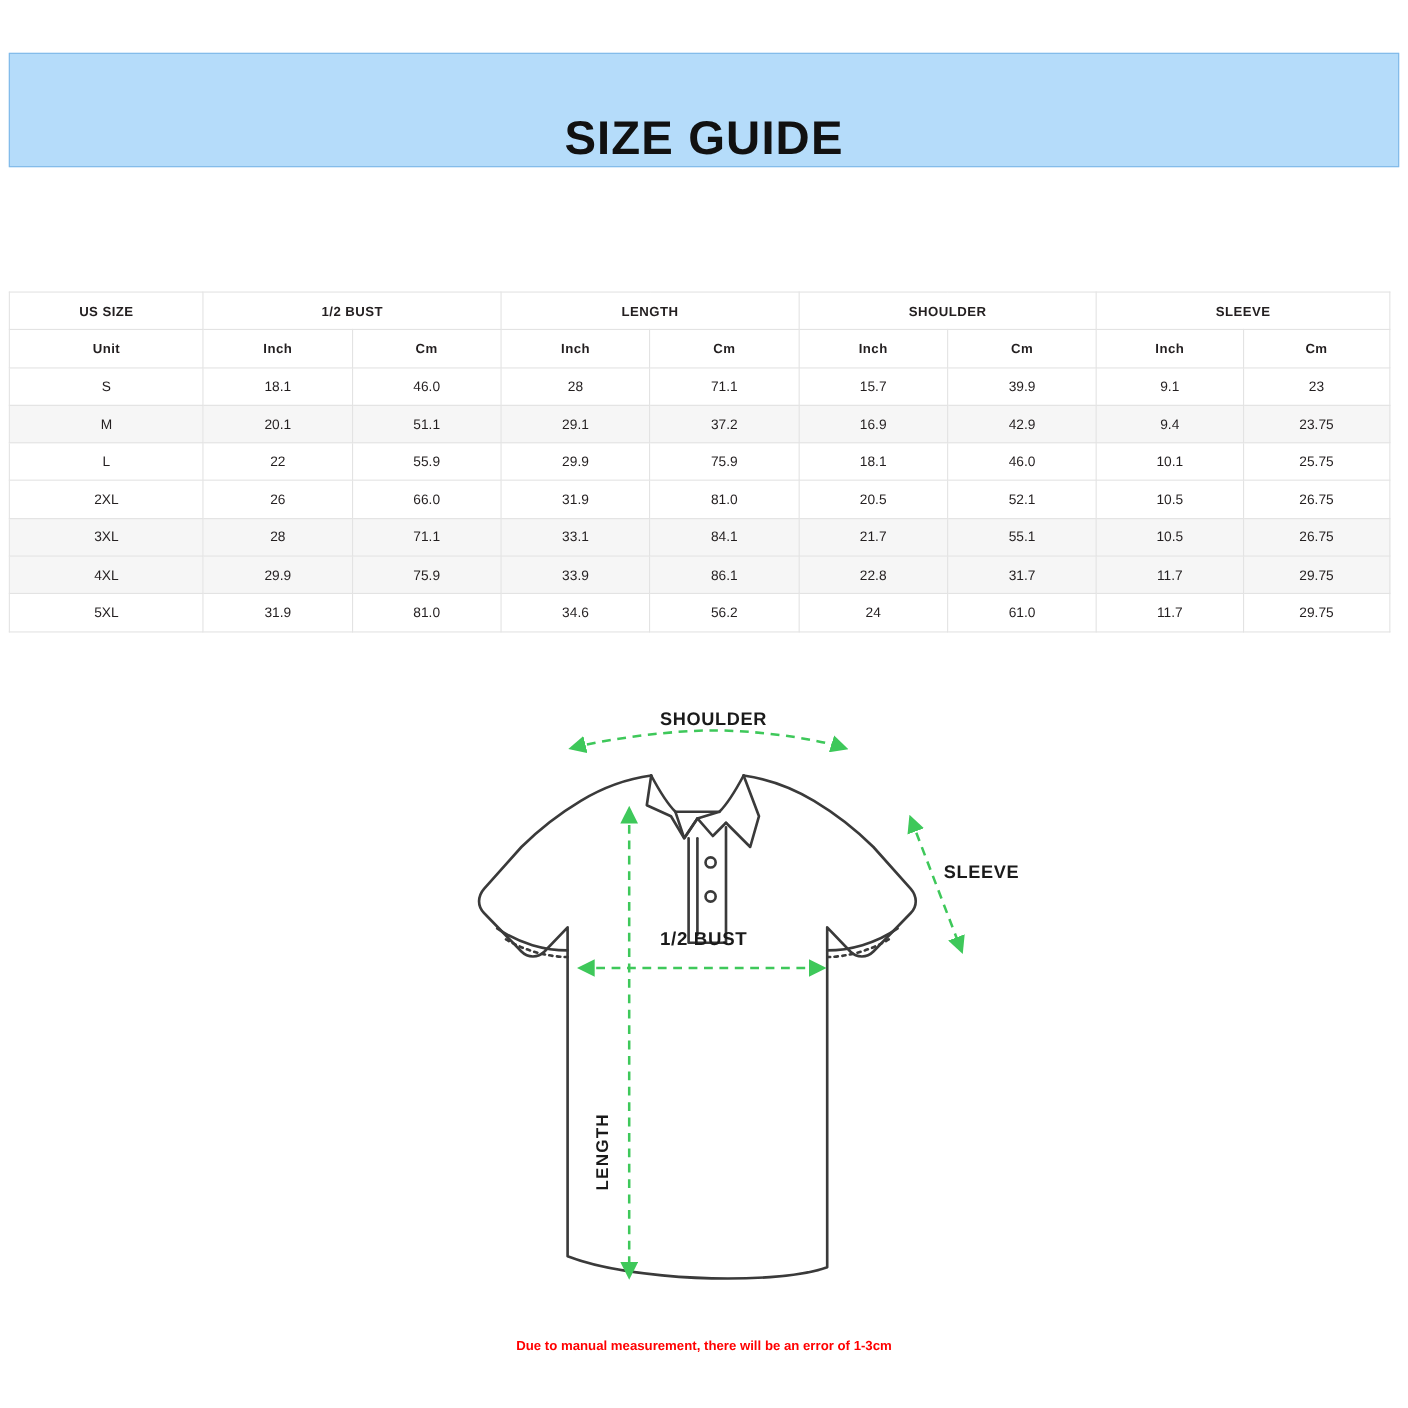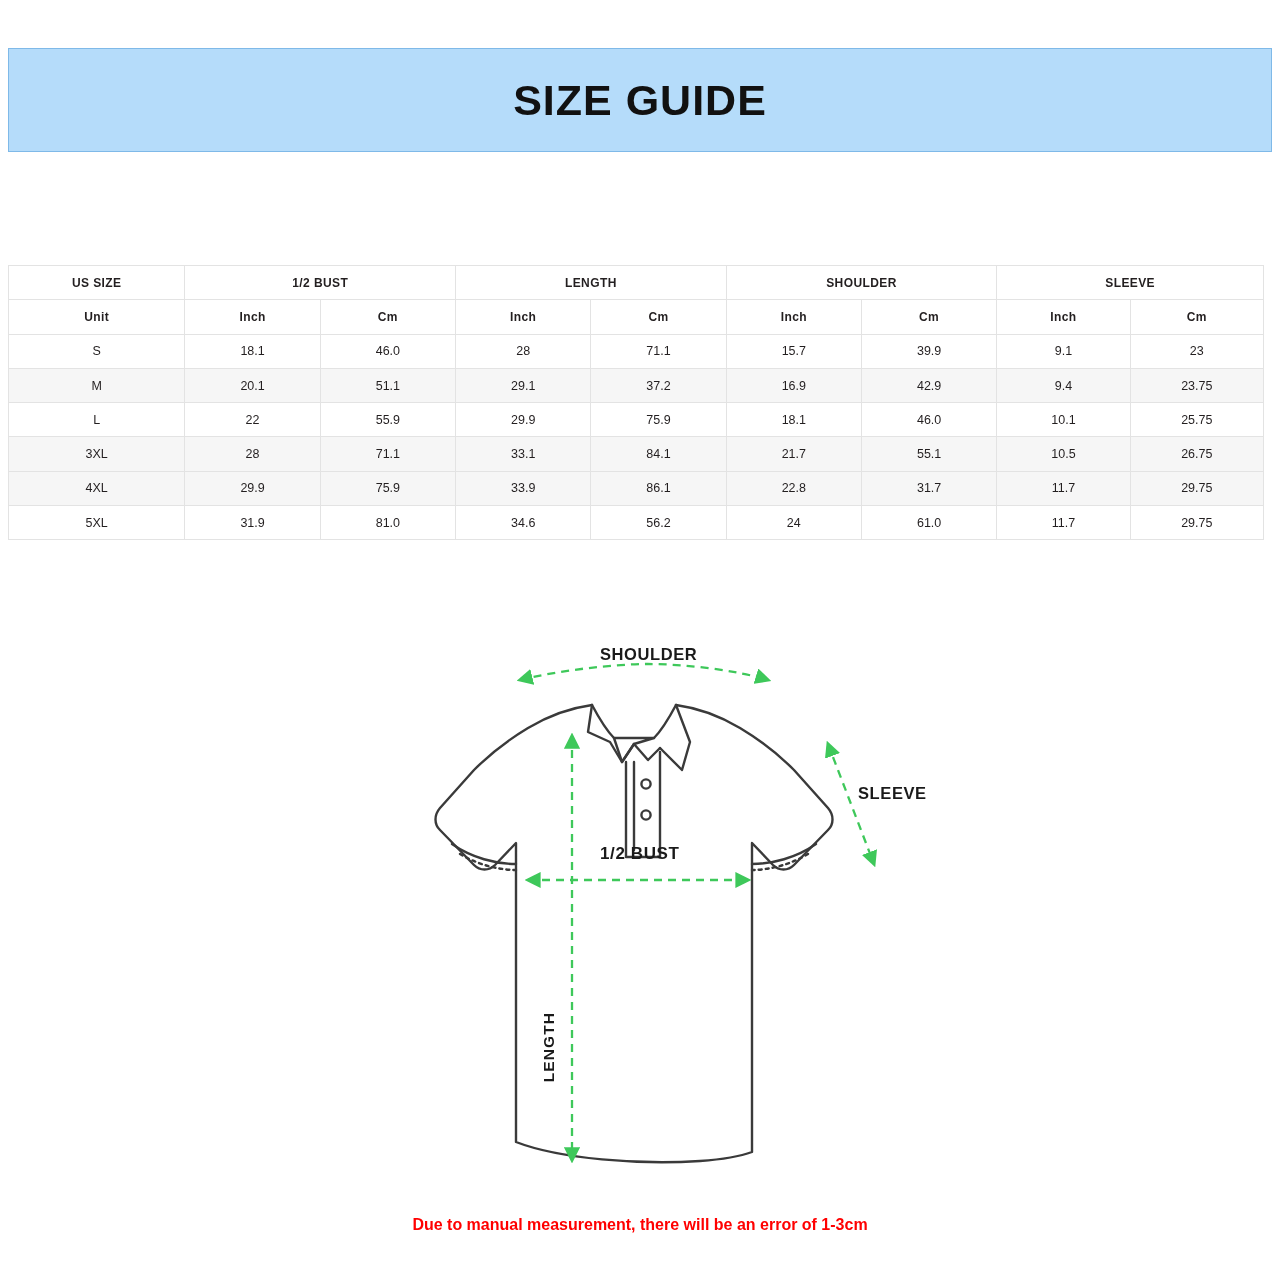--- a/index.html
+++ b/index.html
@@ -19,21 +19,21 @@
   
   .banner {
     position: absolute;
     left: 8px;
     top: 48px;
     width: 1264px;
     height: 104px;
     background: #b5dcfa;
     border: 1px solid #7fb9e8;
     display: flex;
-    align-items: center;
+    align-items: flex-end;
     justify-content: center;
   }
   .banner-title {
     font-size: 43px;
     font-weight: bold;
     letter-spacing: 1px;
     color: #111111;
   }
 
   
@@ -98,21 +98,21 @@
   }
 
   
   .footnote {
     position: absolute;
     left: 0;
     top: 1216px;
     width: 1280px;
     text-align: center;
     color: #ff0000;
-    font-size: 16px;
+    font-size: 12px;
     font-weight: bold;
   }
 </style>
 </head>
 <body>
 
 <div class="banner">
   <div class="banner-title">SIZE GUIDE</div>
 </div>
 
@@ -175,20 +175,31 @@
       <tr>
         <td>L</td>
         <td>22</td>
         <td>55.9</td>
         <td>29.9</td>
         <td>75.9</td>
         <td>18.1</td>
         <td>46.0</td>
         <td>10.1</td>
         <td>25.75</td>
+      </tr>
+      <tr>
+        <td>2XL</td>
+        <td>26</td>
+        <td>66.0</td>
+        <td>31.9</td>
+        <td>81.0</td>
+        <td>20.5</td>
+        <td>52.1</td>
+        <td>10.5</td>
+        <td>26.75</td>
       </tr>
       <tr class="shaded">
         <td>3XL</td>
         <td>28</td>
         <td>71.1</td>
         <td>33.1</td>
         <td>84.1</td>
         <td>21.7</td>
         <td>55.1</td>
         <td>10.5</td>

